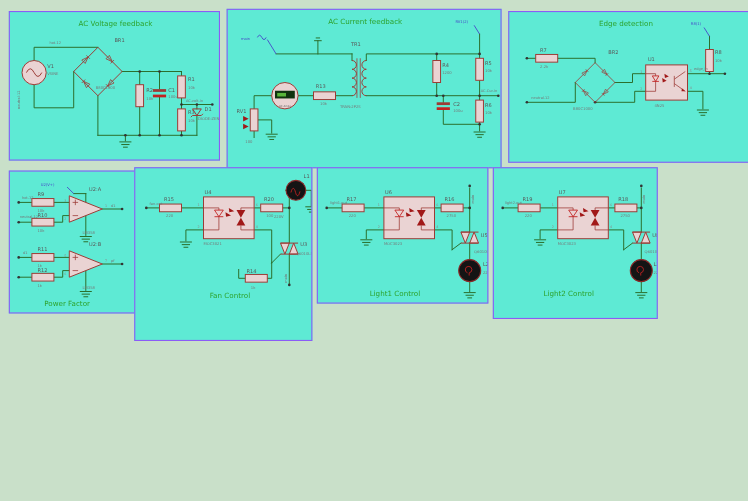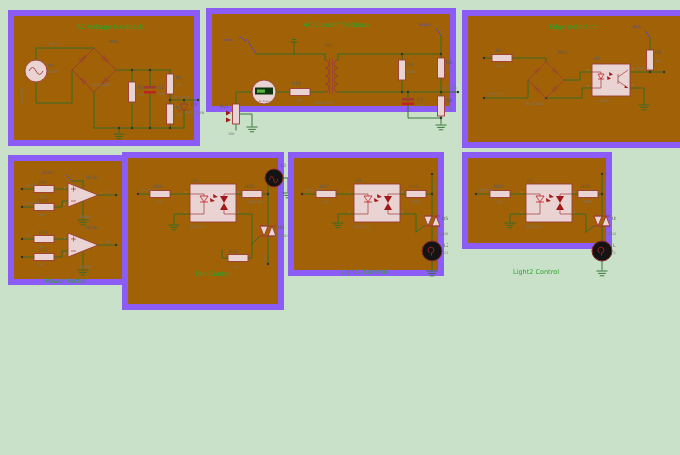--- a/index.html
+++ b/index.html
@@ -1,18 +1,18 @@
 <!DOCTYPE html>
 <html><head>
 <meta charset="utf-8">
 <style>
   html,body{margin:0;padding:0}
   body{width:680px;height:455px;background:#c9e0c9;position:relative;overflow:hidden;
        font-family:"DejaVu Sans",sans-serif}
-  .panel{position:absolute;background:#a16207;border:6px solid #8b5cf6;box-sizing:border-box}
+  .panel{position:absolute;background:#5eead4;border:1px solid #8b5cf6;box-sizing:border-box}
   svg{display:block}
   text{font-family:"DejaVu Sans",sans-serif}
   .w{stroke:#2a6e2a;stroke-width:0.9;fill:none;stroke-linecap:square}
   .m{stroke:#9c3b36;stroke-width:0.9;fill:none}
   .mt{stroke:#9c3b36;stroke-width:0.7;fill:none}
   .mb{stroke:#9c3b36;stroke-width:0.9;fill:#ead3d3}
   .red{stroke:#c22222;stroke-width:0.8;fill:none}
   .redf{fill:#a11818;stroke:none}
   .blue{stroke:#4646c8;stroke-width:0.8;fill:none}
   .dot{fill:#333333}
@@ -116,21 +116,21 @@
   </g>
   <g>
     <use href="#zen" transform="translate(170,88)"></use>
     <text class="tr" x="177" y="90">D1</text>
     <text class="tv" font-size="2.6" x="171" y="98">DIODE-ZEN</text>
   </g>
   <text class="tn" font-size="2.8" x="160" y="82">AC-volt-in</text>
 </svg>
 </div>
 
-<div class="panel" style="left:206px;top:8px;width:250px;height:104px">
+<div class="panel" style="left:206px;top:8px;width:250px;height:145px">
 <svg width="248" height="138" viewBox="0 0 248 138">
   <text class="tt" x="125" y="13" text-anchor="middle">AC Current feedback</text>
   <g>
     <path class="w" d="M44,40 H113 M113,40 V46 M82,40 V28 M79,28 H85 M80.5,25.5 H83.5 M40,78 H24 V90 M24,110 V116 M27.5,100 H40 V112 M64,78 H78 M98,78 H113 M126,46 V40 H229 M190,40 V46 M190,66 V78 M126,78 H229 M196,78 V84 M196,91 V104 H229 M229,22 V44 M229,64 V82 M229,102 V110 M229,78 H246"></path>
     <g>
       <circle class="dot" cx="190" cy="40" r="1.2"></circle>
           <circle class="dot" cx="229" cy="40" r="1.2"></circle>
       <circle class="dot" cx="190" cy="78" r="1.2"></circle>
           <circle class="dot" cx="196" cy="78" r="1.2"></circle>
       <circle class="dot" cx="229" cy="78" r="1.2"></circle>
@@ -410,21 +410,21 @@
     <path class="red" d="M136,95 a3,3 0 1 1 4,-3 a3,3 0 0 1 -2.5,3 l0,2.5"></path>
     <text class="tr" font-size="4" x="150" y="89">L2</text>
     <text class="tv" font-size="3" x="150" y="96">22</text>
   </g>
   <text class="tn" font-size="2.6" x="11" y="32.5">light1-out</text>
   <text class="tn" font-size="2.8" transform="translate(141.5,32) rotate(-90)">main</text>
   <text class="tt" font-size="6" x="70" y="116" text-anchor="middle">Light1 Control</text>
 </svg>
 </div>
 
-<div class="panel" style="left:462px;top:152px;width:150px;height:97px">
+<div class="panel" style="left:448px;top:152px;width:150px;height:138px">
 <svg width="148" height="133" viewBox="0 0 148 133">
   <g>
     <path class="w" d="M8,36 H22 M42,36 H58 M58,56 H42 V64 M104,36 H110 M130,36 H134 M134,36 V18 M134,36 V58 M134,68 V83 M134,103 V112 M104,56 H118 V74 M126,68 L118,74"></path>
     <g>
       <circle class="dot" cx="8" cy="36" r="1.2"></circle>
           <circle class="dot" cx="134" cy="36" r="1.2"></circle>
       <circle class="dot" cx="134" cy="16" r="1.2"></circle>
     </g>
     <use href="#gnd" x="42" y="65"></use>
     <use href="#gnd" x="134" y="113"></use>

